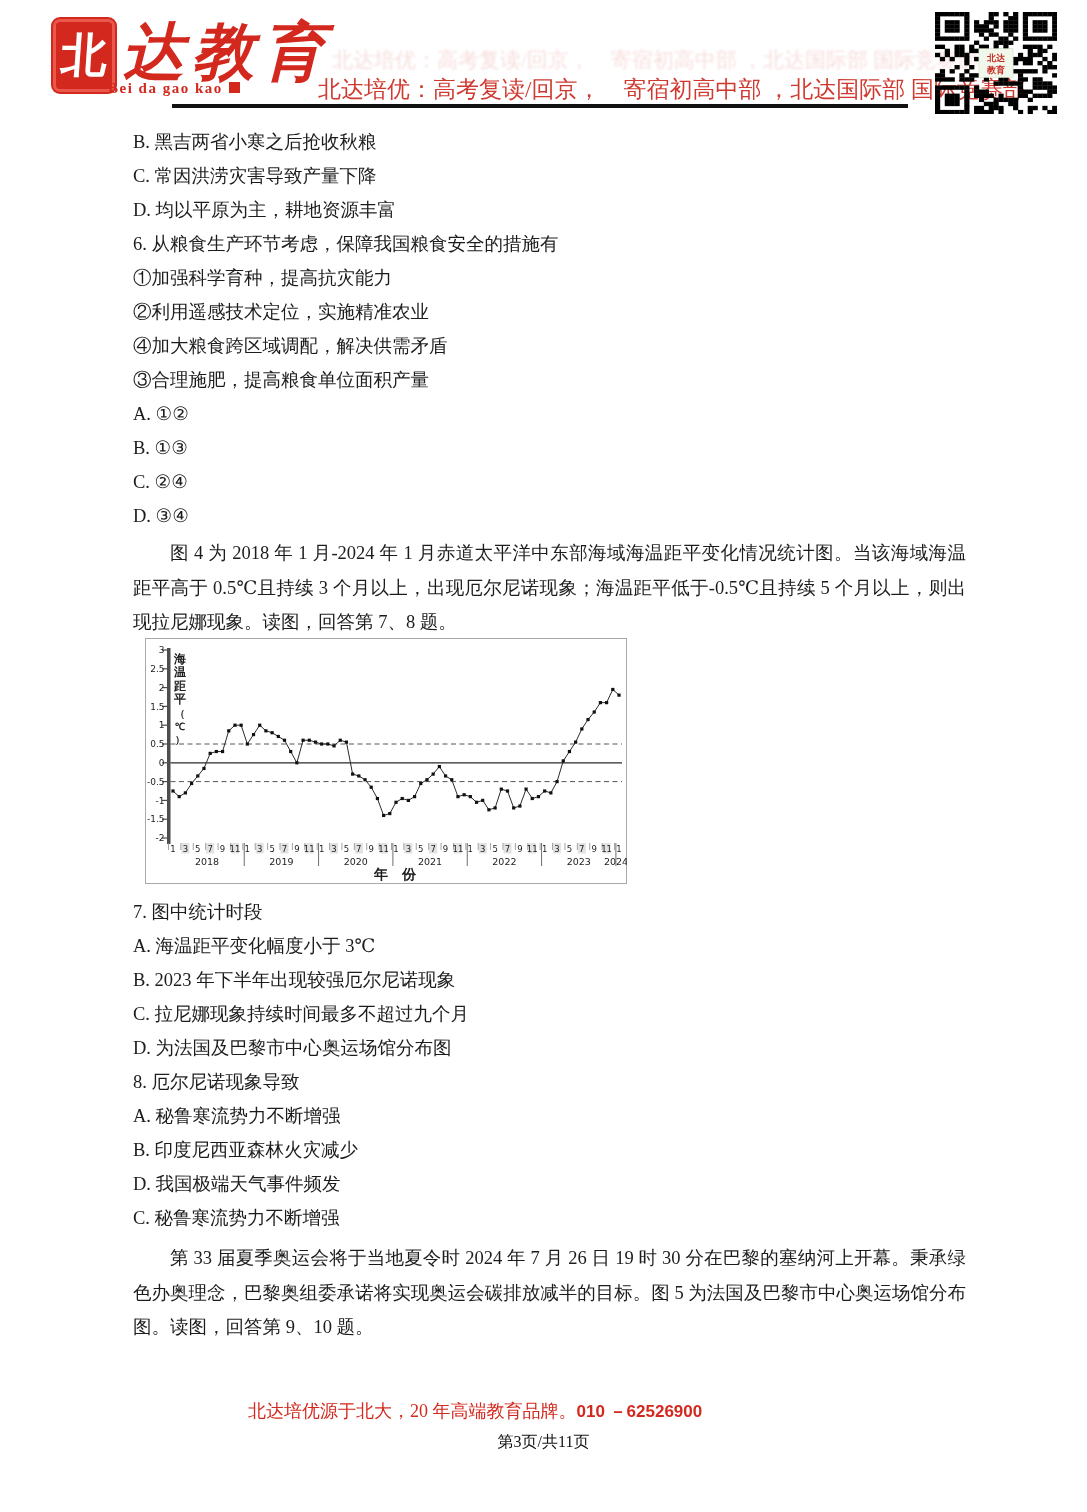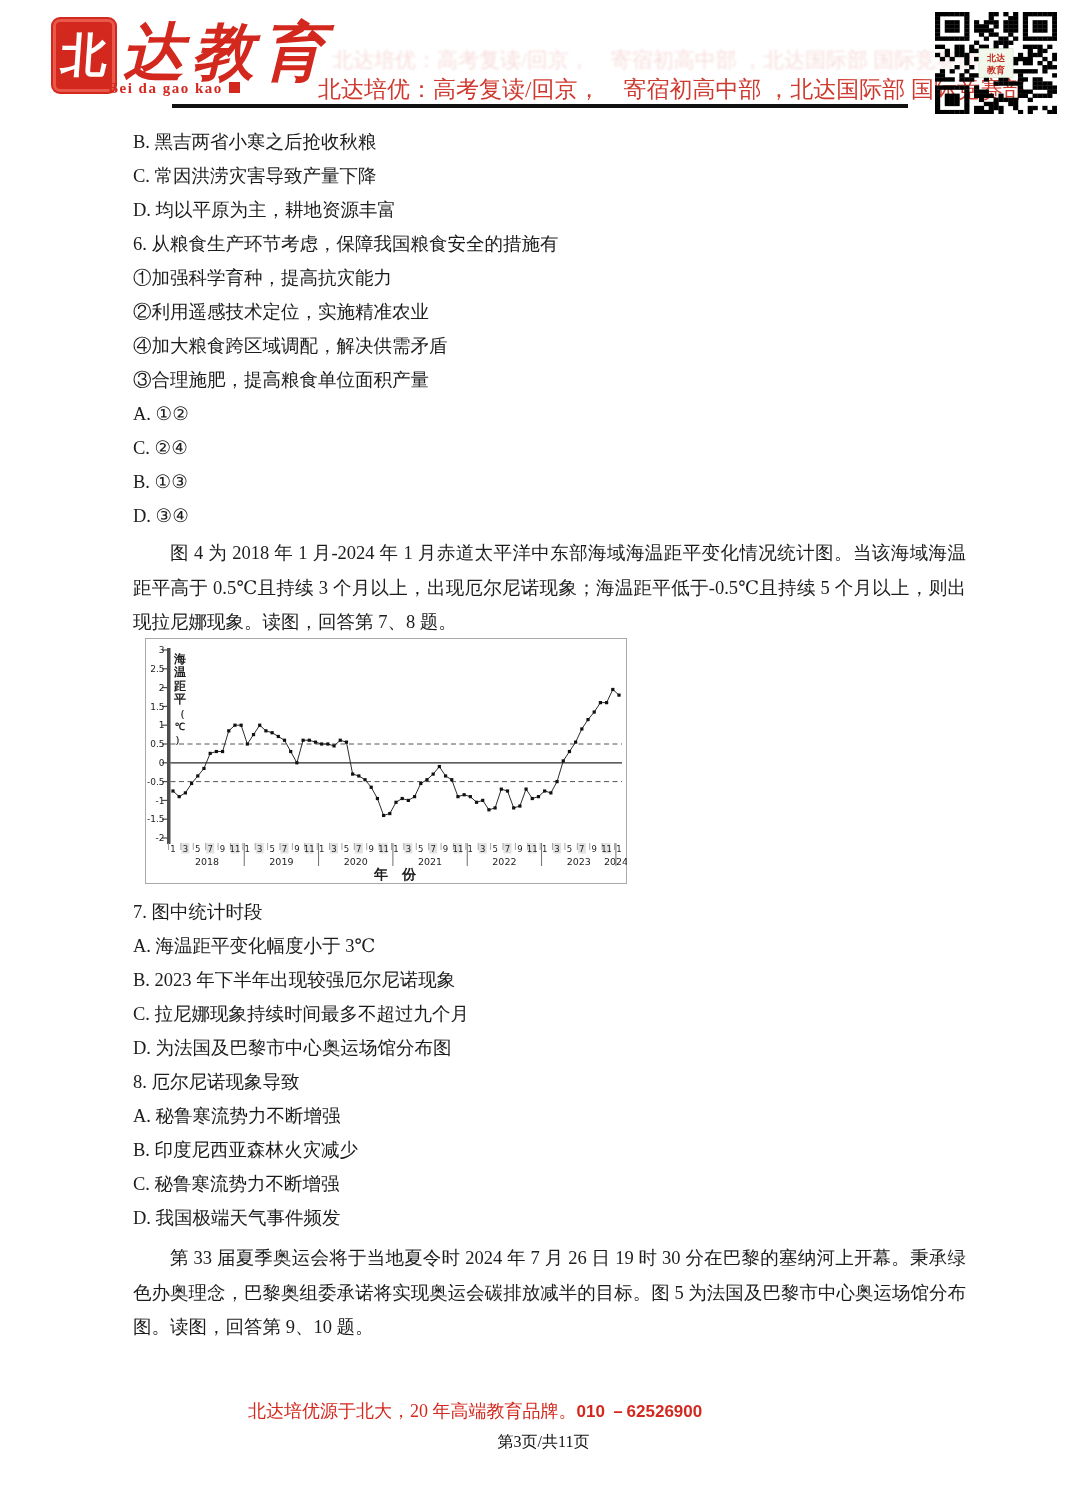--- a/index.html
+++ b/index.html
@@ -353,22 +353,22 @@
   <div class="lines" style="top:127px" id="lines-top">
       <div class="line">B. 黑吉两省小寒之后抢收秋粮</div>
       <div class="line">C. 常因洪涝灾害导致产量下降</div>
       <div class="line">D. 均以平原为主，耕地资源丰富</div>
       <div class="line">6. 从粮食生产环节考虑，保障我国粮食安全的措施有</div>
       <div class="line">①加强科学育种，提高抗灾能力</div>
       <div class="line">②利用遥感技术定位，实施精准农业</div>
       <div class="line">④加大粮食跨区域调配，解决供需矛盾</div>
       <div class="line">③合理施肥，提高粮食单位面积产量</div>
       <div class="line">A. ①②</div>
+      <div class="line">B. ①③</div>
       <div class="line">C. ②④</div>
-      <div class="line">B. ①③</div>
       <div class="line">D. ③④</div>
     </div>
 
   <div class="para" style="top:536px">图 4 为 2018 年 1 月-2024 年 1 月赤道太平洋中东部海域海温距平变化情况统计图。当该海域海温距平高于 0.5℃且持续 3 个月以上，出现厄尔尼诺现象；海温距平低于-0.5℃且持续 5 个月以上，则出现拉尼娜现象。读图，回答第 7、8 题。</div>
 
   <div class="chart-wrap">
     <svg id="chart-svg" width="482" height="246" viewBox="0 0 482 246">
         <rect x="0.5" y="0.5" width="481" height="245" fill="none" stroke="#a9a9a9" stroke-width="1"></rect>
         <rect x="22" y="10" width="3.5" height="196" fill="#4d4d4d"></rect>
         <line x1="17" y1="12" x2="22" y2="12" stroke="#4d4d4d" stroke-width="1.2"></line>
@@ -588,22 +588,22 @@
 
   <div class="lines" style="top:897px" id="lines-bottom">
       <div class="line">7. 图中统计时段</div>
       <div class="line">A. 海温距平变化幅度小于 3℃</div>
       <div class="line">B. 2023 年下半年出现较强厄尔尼诺现象</div>
       <div class="line">C. 拉尼娜现象持续时间最多不超过九个月</div>
       <div class="line">D. 为法国及巴黎市中心奥运场馆分布图</div>
       <div class="line">8. 厄尔尼诺现象导致</div>
       <div class="line">A. 秘鲁寒流势力不断增强</div>
       <div class="line">B. 印度尼西亚森林火灾减少</div>
+      <div class="line">D. 我国极端天气事件频发</div>
       <div class="line">C. 秘鲁寒流势力不断增强</div>
-      <div class="line">D. 我国极端天气事件频发</div>
     </div>
 
   <div class="para" style="top:1241px">第 33 届夏季奥运会将于当地夏令时 2024 年 7 月 26 日 19 时 30 分在巴黎的塞纳河上开幕。秉承绿色办奥理念，巴黎奥组委承诺将实现奥运会碳排放减半的目标。图 5 为法国及巴黎市中心奥运场馆分布图。读图，回答第 9、10 题。</div>
 
   <div class="footer-tag">
     <span>北达培优源于北大，20 年高端教育品牌。</span><b>010 －62526900</b>
   </div>
   <div class="page-num">第3页/共11页</div>
 
 </div>

